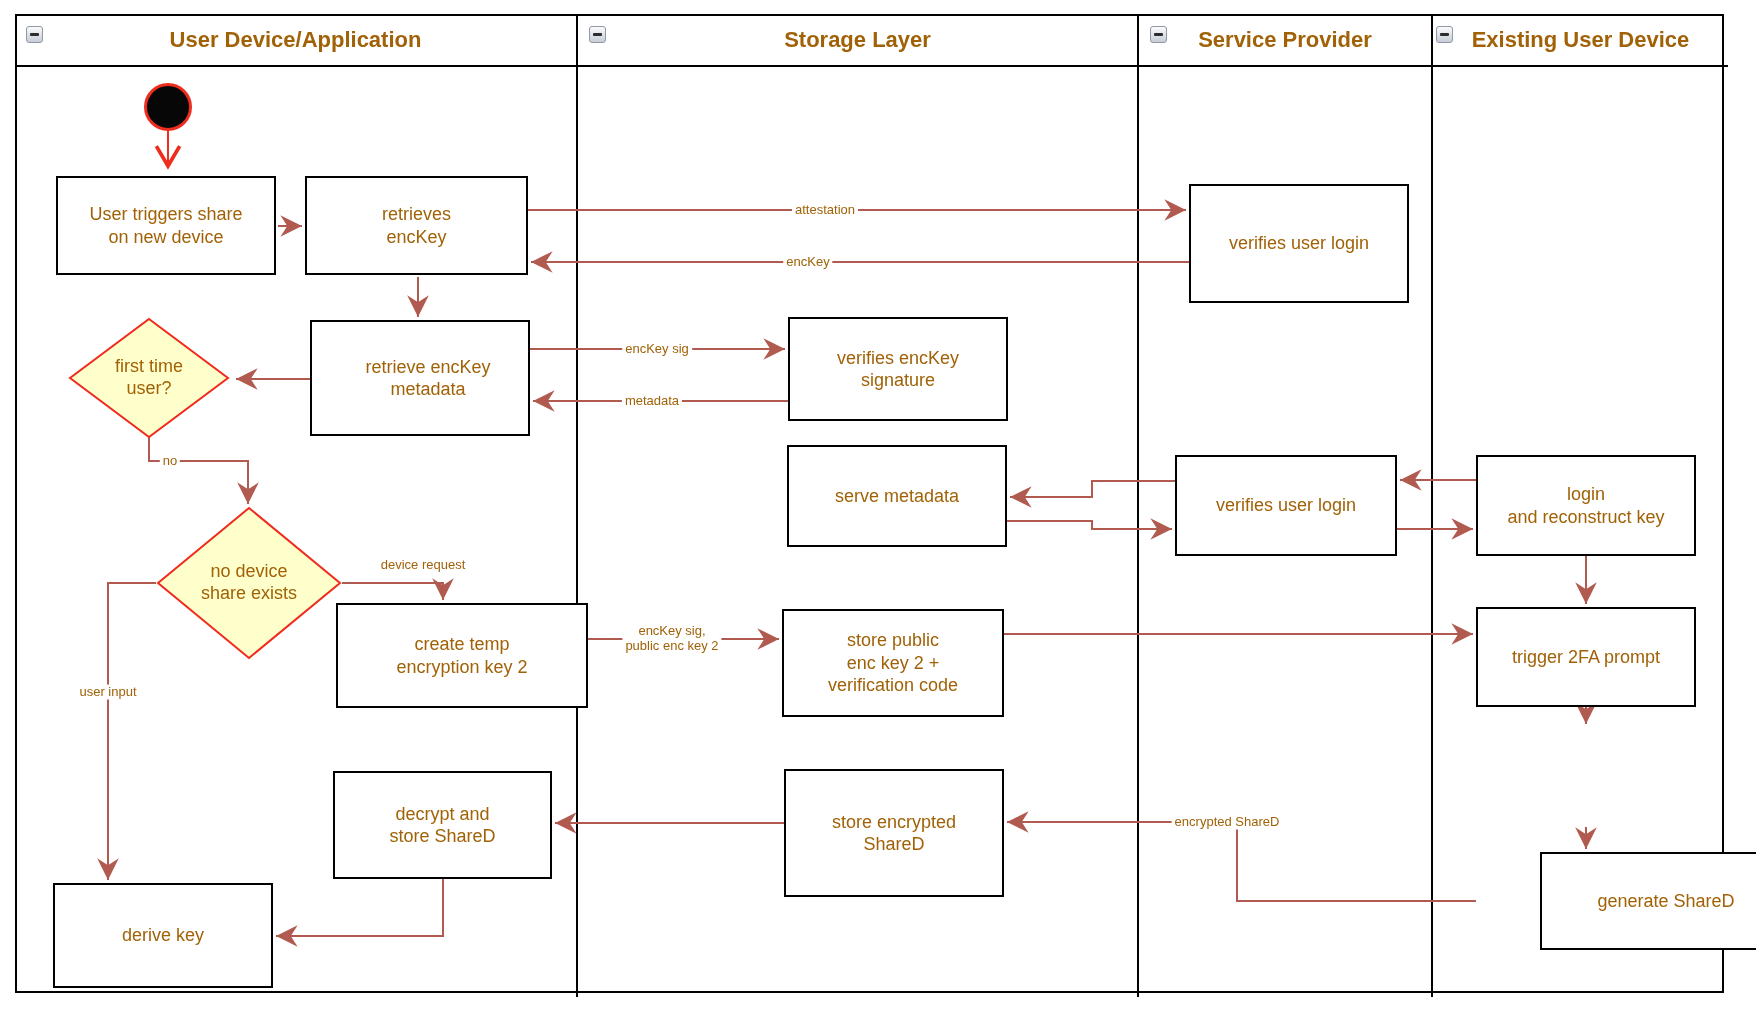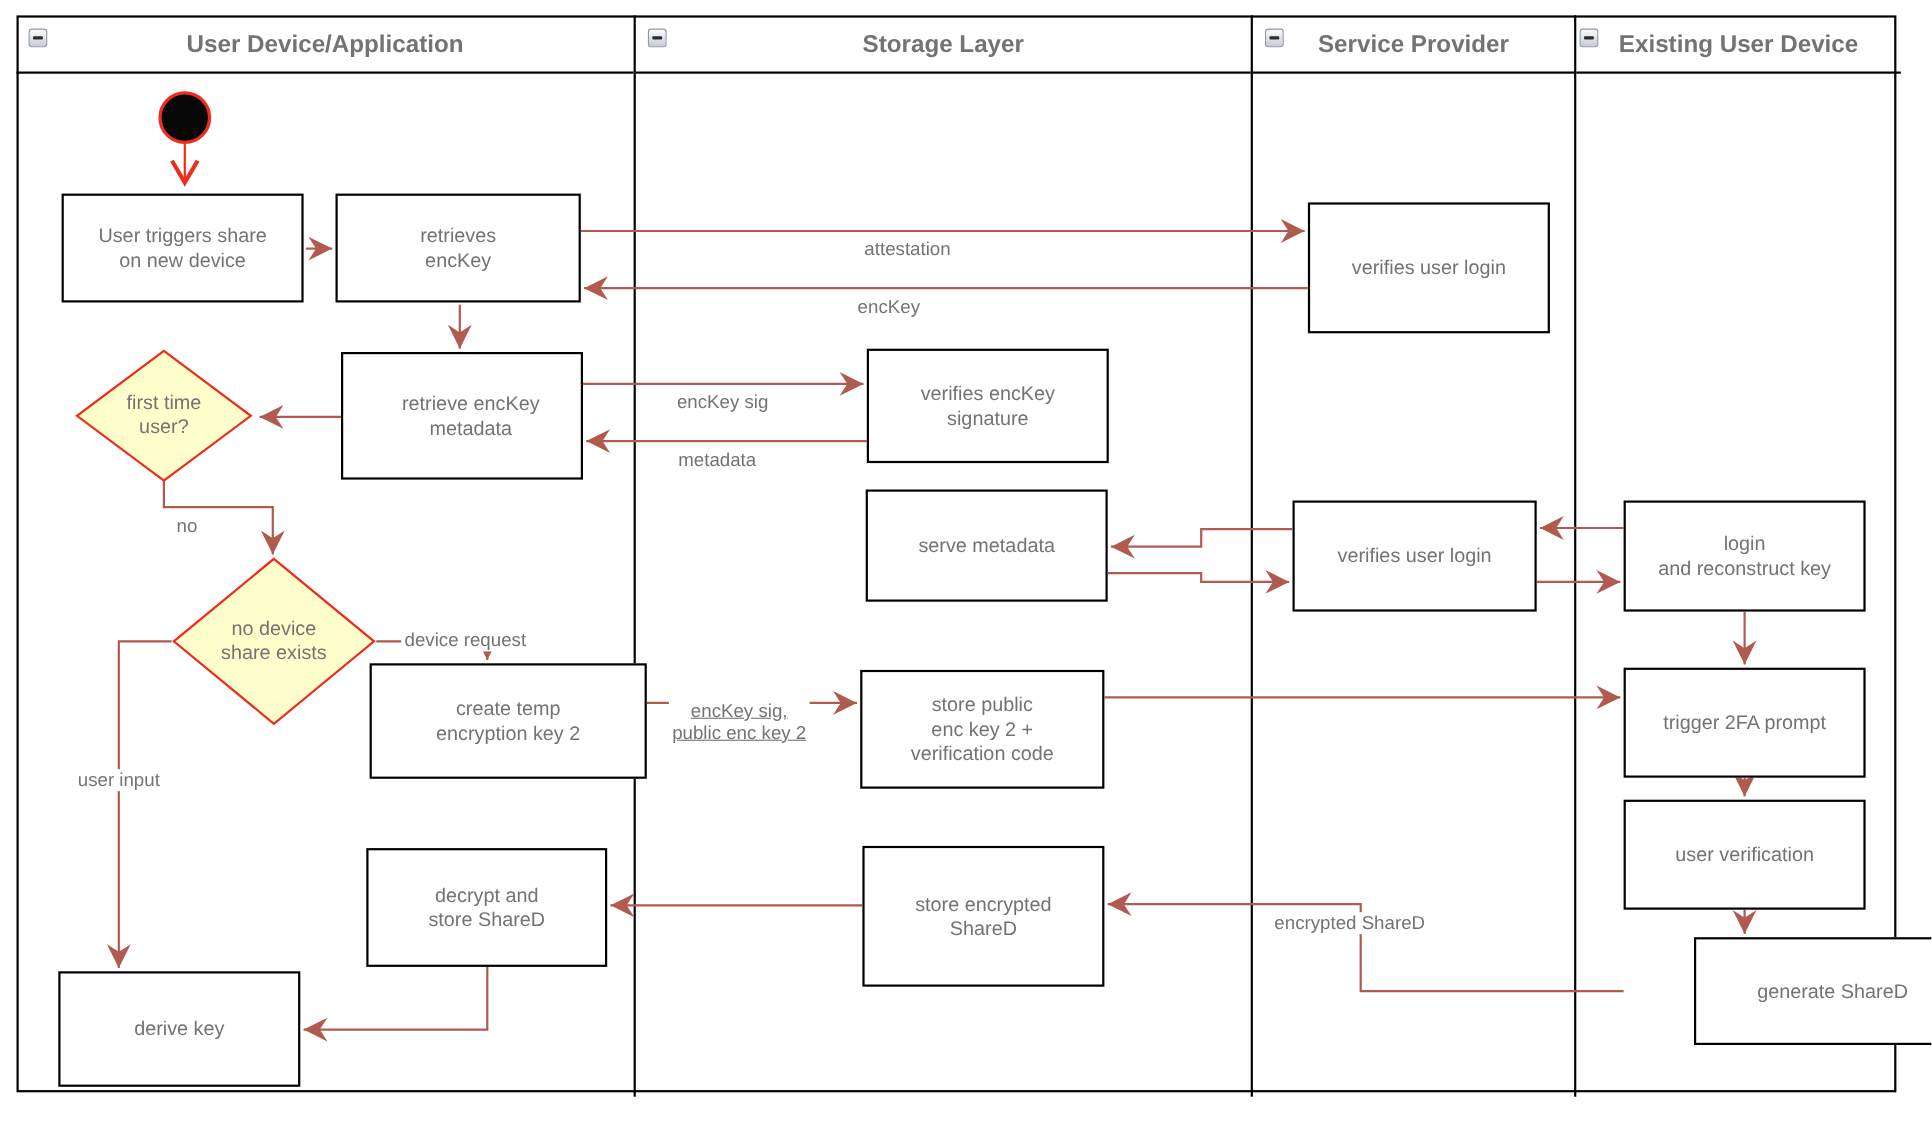--- a/index.html
+++ b/index.html
@@ -1,18 +1,18 @@
 <!DOCTYPE html>
 <html><head>
 <meta charset="utf-8">
 <style>
   html,body{margin:0;padding:0;background:#ffffff;}
   .canvas{
     position:relative;width:1756px;height:1026px;background:#ffffff;
-    font-family:"Liberation Sans",sans-serif;color:#737373;overflow:hidden;
+    font-family:"Liberation Sans",sans-serif;color:#a16207;overflow:hidden;
   }
   .frame{position:absolute;left:15px;top:14px;width:1709px;height:979px;border:2px solid #000;box-sizing:border-box;}
   .lane{position:absolute;top:14px;height:983px;border-right:2px solid #000;box-sizing:border-box;}
   .lane.last{border-right:none;}
   .lane-header{position:relative;height:53px;border-bottom:2px solid #000;box-sizing:border-box;display:flex;align-items:center;justify-content:center;}
   .lane-title{font-size:22px;font-weight:bold;white-space:nowrap;}
   .collapse-btn{
     position:absolute;left:11px;top:12px;width:17px;height:17px;border:1px solid #8f98a6;border-radius:3px;
     background:linear-gradient(#fafbfc,#c7ccd6);display:flex;align-items:center;justify-content:center;cursor:pointer;box-sizing:border-box;
   }
@@ -24,21 +24,21 @@
     font-size:18px;line-height:1.25;white-space:pre-line;
   }
   .start-node{position:absolute;left:144px;top:83px;width:48px;height:48px;border-radius:50%;
     background:#070707;border:3px solid #ee2d1f;box-sizing:border-box;}
   .diamond{position:absolute;}
   .diamond svg{position:absolute;left:0;top:0;overflow:visible;}
   .diamond-label{position:absolute;left:0;top:0;width:100%;height:100%;display:flex;align-items:center;justify-content:center;
     text-align:center;font-size:18px;line-height:1.2;white-space:pre-line;}
   .elabel{
     position:absolute;transform:translate(-50%,-50%);background:#fff;padding:0 3px;
-    font-size:17px;line-height:1.15;white-space:pre-line;text-align:center;margin-top:17px;
+    font-size:13px;line-height:1.15;white-space:pre-line;text-align:center;
   }
 </style>
 </head>
 <body>
 
 <div class="canvas">
 
   <div class="lane" style="left:15px;width:563px;">
     <div class="lane-header">
       <span class="collapse-btn">
@@ -169,21 +169,20 @@
   <div class="node" style="left:787px;top:445px;width:220px;height:102px;">serve metadata</div>
   <div class="node" style="left:1175px;top:455px;width:222px;height:101px;">verifies user login</div>
   <div class="node" style="left:1476px;top:455px;width:220px;height:101px;">login
 and reconstruct key</div>
   <div class="node" style="left:336px;top:603px;width:252px;height:105px;">create temp
 encryption key 2</div>
   <div class="node" style="left:782px;top:609px;width:222px;height:108px;">store public
 enc key 2 +
 verification code</div>
   <div class="node" style="left:1476px;top:607px;width:220px;height:100px;">trigger 2FA prompt</div>
-  <div class="node" style="left:1476px;top:727px;width:220px;height:100px;">user verification</div>
   <div class="node" style="left:333px;top:771px;width:219px;height:108px;">decrypt and
 store ShareD</div>
   <div class="node" style="left:784px;top:769px;width:220px;height:128px;">store encrypted
 ShareD</div>
   <div class="node" style="left:1540px;top:852px;width:252px;height:98px;">generate ShareD</div>
   <div class="node" style="left:53px;top:883px;width:220px;height:105px;">derive key</div>
 
   <div class="diamond" style="left:68px;top:318px;width:162px;height:120px;">
     <svg width="162" height="120" viewBox="0 0 162 120">
         <polygon points="81,1 160,60 81,119 2,60" fill="#ffffcc" stroke="#f02b1d" stroke-width="2"></polygon>
@@ -199,17 +198,17 @@
 share exists</div>
   </div>
 
   <div class="elabel" style="left:825px;top:210px;">attestation</div>
   <div class="elabel" style="left:808px;top:262px;">encKey</div>
   <div class="elabel" style="left:657px;top:349px;">encKey sig</div>
   <div class="elabel" style="left:652px;top:401px;">metadata</div>
   <div class="elabel" style="left:170px;top:461px;">no</div>
   <div class="elabel" style="left:423px;top:565px;">device request</div>
   <div class="elabel" style="left:108px;top:692px;">user input</div>
-  <div class="elabel" style="left:672px;top:639px;text-decoration:underline;">encKey sig,
+  <div class="elabel" style="left:672px;top:639px;">encKey sig,
 public enc key 2</div>
   <div class="elabel" style="left:1227px;top:822px;">encrypted ShareD</div>
 
 </div>
 
 </body></html>

